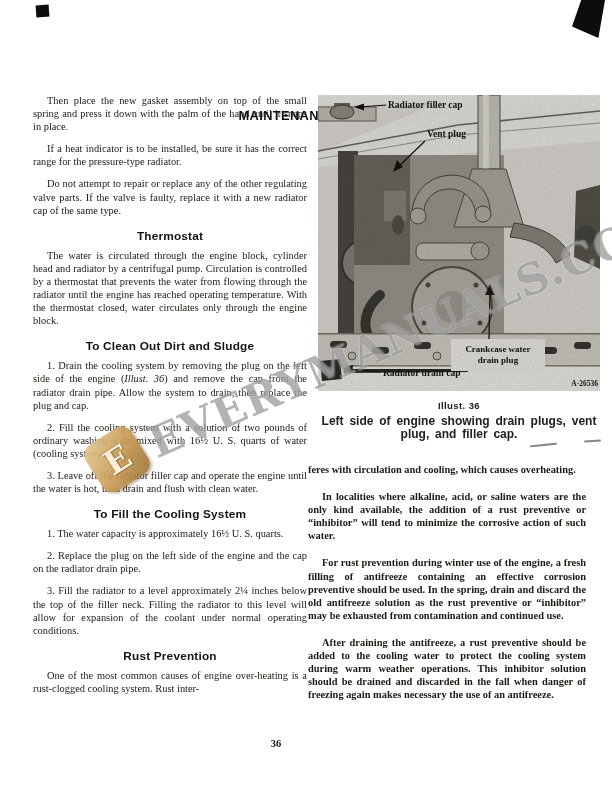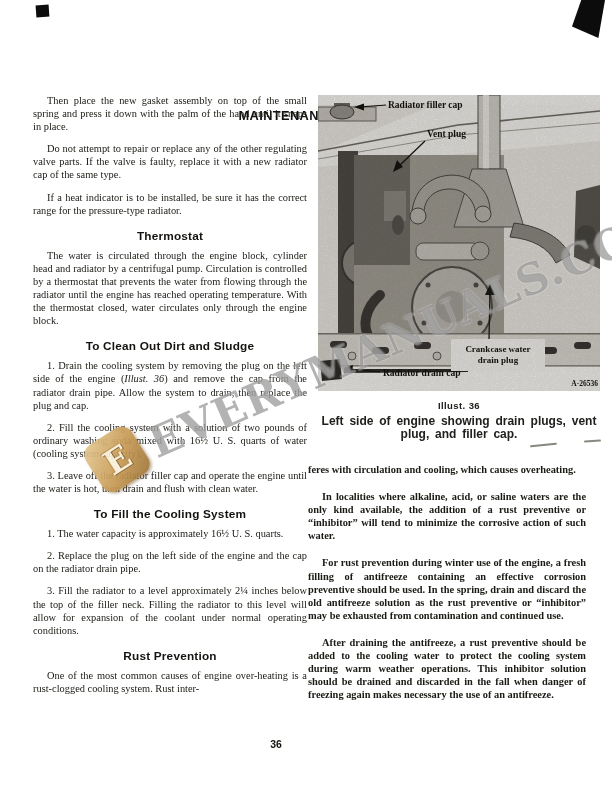--- a/index.html
+++ b/index.html
@@ -78,38 +78,38 @@
   }
   .wm-text {
     font-family:"DejaVu Serif", serif; font-weight:bold; font-size:43px;
     letter-spacing:1.5px; white-space:nowrap; margin-left:10px;
     color:rgba(104,104,104,0.50);
     text-shadow:0 0 2px rgba(255,255,255,0.65);
   }
 
   .page-num {
     position:absolute; left:256px; top:738px; width:40px; text-align:center;
-    font-family:Liberation Sans, sans-serif; font-weight:bold; font-size:10.5px;
+    font-family:Liberation Serif, serif; font-weight:bold; font-size:10.5px;
     color:#15140f;
   }
 
   svg text { font-family:"Liberation Serif", serif; font-weight:bold; fill:#15140f; }
 </style>
 </head>
 <body>
 
 <div class="scan-mark-left"></div>
 <div class="scan-mark-right"></div>
 
 <div class="page-title">MAINTENANCE</div>
 
 <div class="col col-left">
   <p>Then place the new gasket assembly on top of the small spring and press it down with the palm of the hand until it snaps in place.</p>
+  <p>If a heat indicator is to be installed, be sure it has the correct range for the pressure-type radiator.</p>
   <p>Do not attempt to repair or replace any of the other regulating valve parts.  If the valve is faulty, replace it with a new radiator cap of the same type.</p>
-  <p>If a heat indicator is to be installed, be sure it has the correct range for the pressure-type radiator.</p>
 
   <h2>Thermostat</h2>
   <p>The water is circulated through the engine block, cylinder head and radiator by a centrifugal pump. Circulation is controlled by a thermostat that prevents the water from flowing through the radiator until the engine has reached operating temperature. With the thermostat closed, water circulates only through the engine block.</p>
 
   <h2>To Clean Out Dirt and Sludge</h2>
   <p><span>1. Drain the cooling system by removing the plug on the left side of the engine (</span><span class="illust-ref">Illust. 36</span><span>) and remove the cap from the radiator drain pipe.  Allow the system to drain, then replace the plug and cap.</span></p>
   <p>2. Fill the cooling system with a solution of two pounds of ordinary washing soda mixed with 16½ U. S. quarts of water (cooling system capacity).</p>
   <p>3. Leave off the radiator filler cap and operate the engine until the water is hot, then drain and flush with clean water.</p>
 
   <h2>To Fill the Cooling System</h2>

